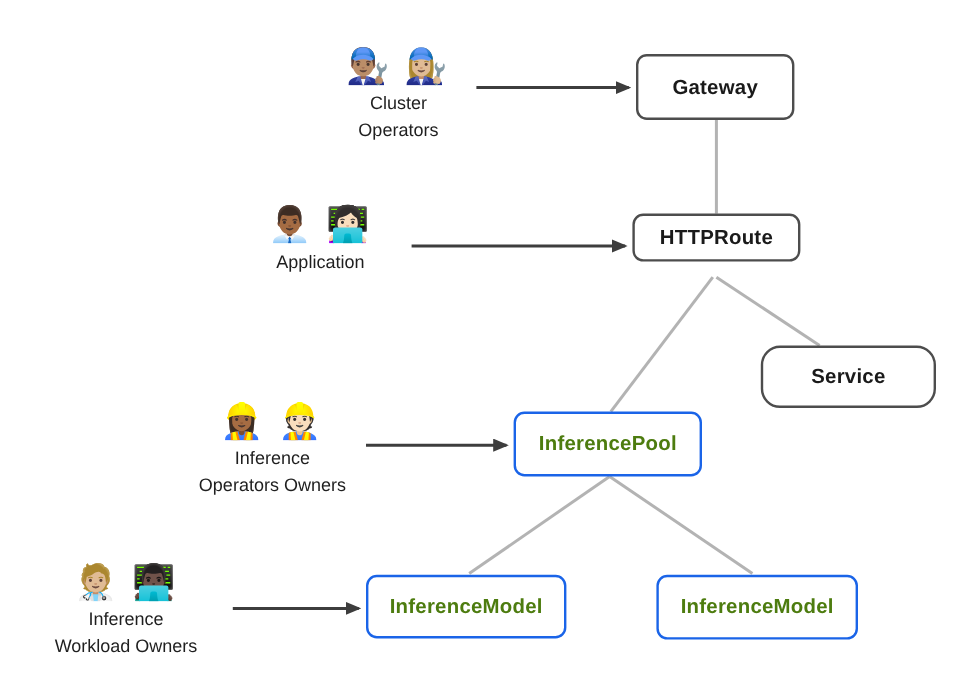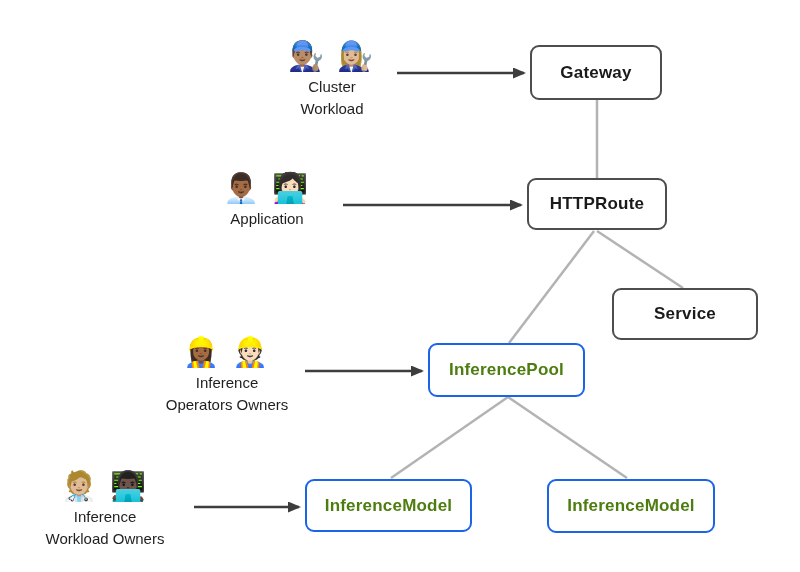--- a/index.html
+++ b/index.html
@@ -77,21 +77,21 @@
 
     <line x1="397" y1="73" x2="524" y2="73" stroke="#3d3d3d" stroke-width="2.5" marker-end="url(#arrowhead)"></line>
     <line x1="343" y1="205" x2="521" y2="205" stroke="#3d3d3d" stroke-width="2.5" marker-end="url(#arrowhead)"></line>
     <line x1="305" y1="371" x2="422" y2="371" stroke="#3d3d3d" stroke-width="2.5" marker-end="url(#arrowhead)"></line>
     <line x1="194" y1="507" x2="299" y2="507" stroke="#3d3d3d" stroke-width="2.5" marker-end="url(#arrowhead)"></line>
   </svg>
 
   <div class="persona" style="left:252px; top:36px; width:160px;">
     <div class="emoji">👨🏽‍🔧 👩🏼‍🔧</div>
     <div class="pline">Cluster</div>
-    <div class="pline">Workload</div>
+    <div class="pline">Operators</div>
   </div>
 
   <div class="persona" style="left:187px; top:168px; width:160px;">
     <div class="emoji">👨🏾‍💼 👩🏻‍💻</div>
     <div class="pline">Application</div>
   </div>
 
   <div class="persona" style="left:142px; top:332px; width:170px;">
     <div class="emoji">👷🏾‍♀️ 👷🏻</div>
     <div class="pline">Inference</div>
@@ -101,25 +101,25 @@
   <div class="persona" style="left:20px; top:466px; width:170px;">
     <div class="emoji">🧑🏼‍⚕️ 👨🏿‍💻</div>
     <div class="pline">Inference</div>
     <div class="pline">Workload Owners</div>
   </div>
 
   <div class="node dark" style="left:530px; top:45px; width:132px; height:55px;">
     <span>Gateway</span>
   </div>
 
-  <div class="node dark" style="left:527px; top:178px; width:140px; height:52px;">
+  <div class="node dark" style="left:527px; top:178px; width:140px; height:40px;">
     <span>HTTPRoute</span>
   </div>
 
-  <div class="node dark" style="left:612px; top:288px; width:146px; height:52px;">
+  <div class="node dark" style="left:634px; top:288px; width:146px; height:52px;border-radius:16px;">
     <span>Service</span>
   </div>
 
   <div class="node blue" style="left:428px; top:343px; width:157px; height:54px;">
     <span>InferencePool</span>
   </div>
 
   <div class="node blue" style="left:305px; top:479px; width:167px; height:53px;">
     <span>InferenceModel</span>
   </div>

